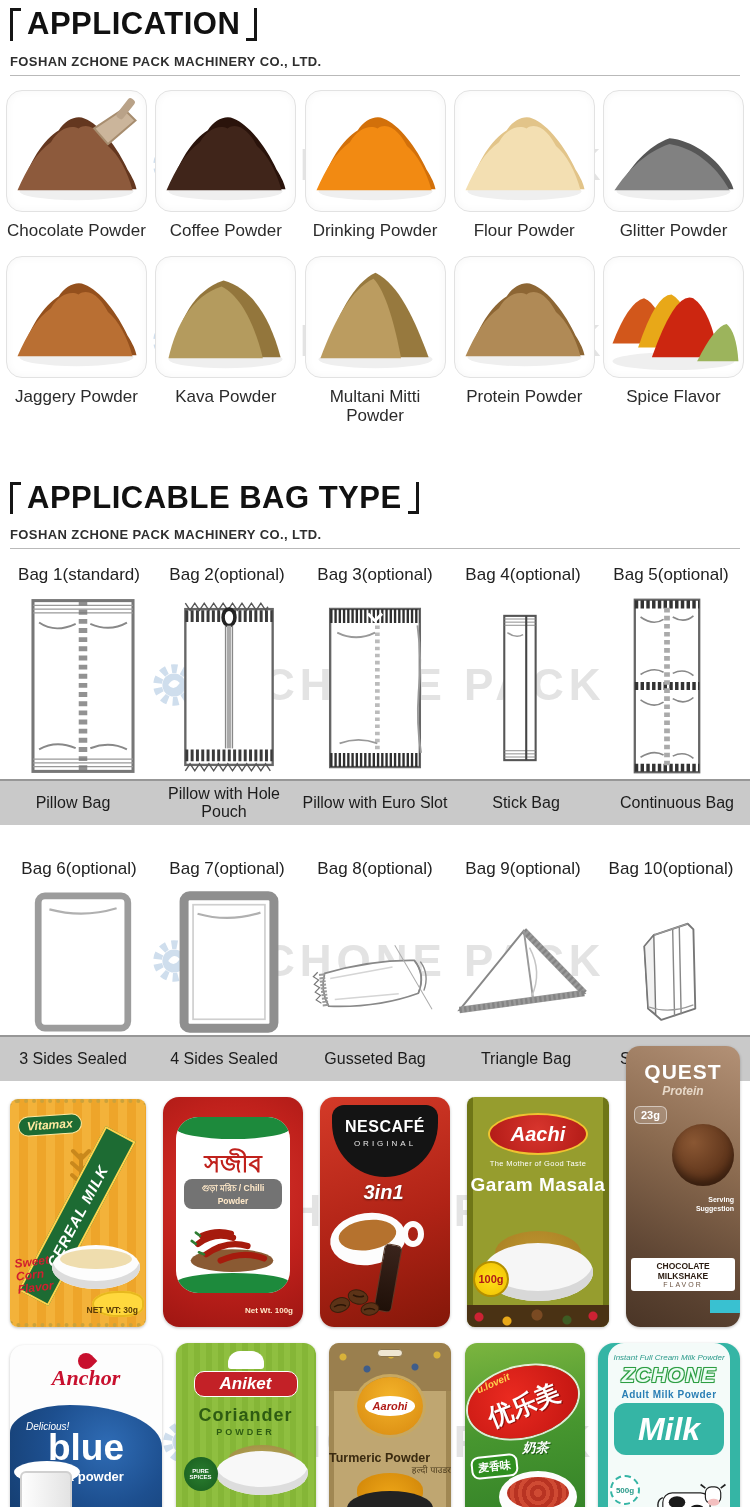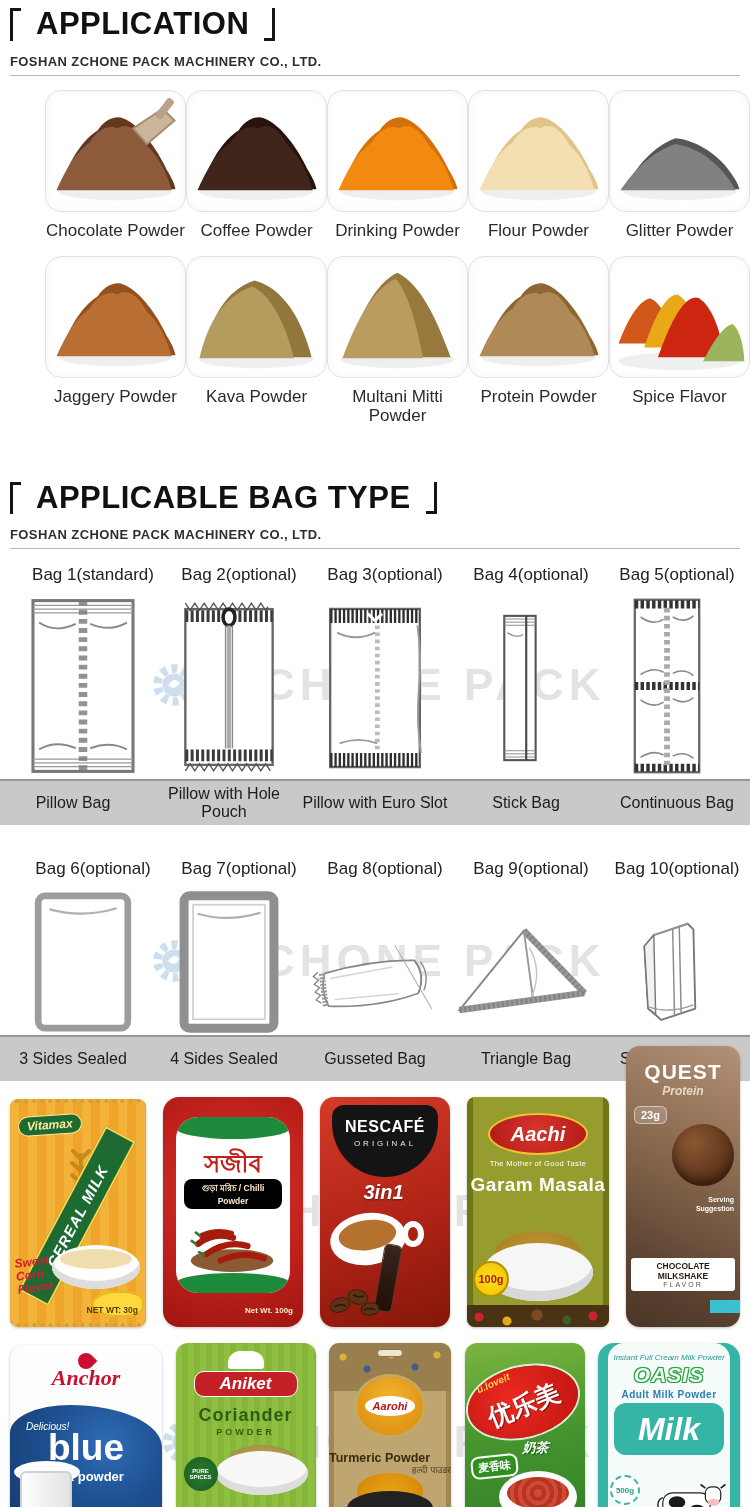--- a/index.html
+++ b/index.html
@@ -1,29 +1,29 @@
 <!DOCTYPE html>
 <html><head>
 <meta charset="utf-8">
 <style>
   *{box-sizing:border-box;margin:0;padding:0}
   body{background:#fff}
   .page{position:relative;width:750px;height:1507px;background:#fff;overflow:hidden;
         font-family:"Liberation Sans","DejaVu Sans",sans-serif;color:#222}
   
   .sec-head{padding:8px 10px 0}
-  .sec-title{display:inline-flex;align-items:stretch;gap:13px}
+  .sec-title{display:inline-flex;align-items:stretch;gap:4px}
   .brk{width:11px}
   .brk-l{border-left:3px solid #151515;border-top:3px solid #151515}
   .brk-r{border-right:3px solid #151515;border-bottom:3px solid #151515}
   .sec-title-text{font-size:31px;font-weight:700;letter-spacing:.5px;color:#111;line-height:1.05;padding:0 2px}
   .sec-sub{margin-top:9px;font-size:13px;font-weight:700;letter-spacing:.4px;color:#2e2e2e}
   .sec-rule{border:none;border-top:1px solid #b9b9b9;margin-top:6px}
   
-  .row5{display:flex;justify-content:flex-end;padding:0 0;position:relative}
+  .row5{display:flex;justify-content:space-between;padding:0 6px;position:relative}
   
   .app-grid1{margin-top:14px}
   .app-grid2{margin-top:16px}
   .pcard{width:141px;display:flex;flex-direction:column;align-items:center}
   .pimg{width:141px;height:122px;border:1px solid #e2e2e2;border-radius:16px;background:#fff;
         overflow:hidden;position:relative;z-index:1;box-shadow:inset 0 0 8px rgba(0,0,0,.04)}
   .pimg svg{display:block;width:100%;height:100%}
   .pcap{margin-top:10px;font-size:17px;color:#2b2b2b;text-align:center;line-height:1.1;position:relative;z-index:1}
   
   .wm{position:absolute;left:0;right:0;top:50%;transform:translateY(-50%);display:flex;
@@ -66,21 +66,21 @@
     box-shadow:inset 0 0 0 2px #e7b81e}
   .vm-flavor{bottom:30px;left:6px;width:62px;color:#d11f2f;font-weight:700;font-style:italic;
     font-size:12px;line-height:1.1;transform:rotate(-7deg)}
   .vm-wt{bottom:8px;right:8px;font-size:8.5px;color:#5a3c07;font-weight:700}
   
   .pr-sajeeb{width:140px;height:230px;border-radius:16px;
     background:radial-gradient(circle at 50% 40%,#d8352d 0%,#c0211c 55%,#9e1612 100%)}
   .sj-panel{top:20px;left:13px;right:13px;bottom:34px;background:#fff;border-radius:22px;overflow:hidden}
   .sj-swoosh-top{top:0;left:0;right:0;height:22px;background:#1d8a3c;border-radius:0 0 70% 70%}
   .sj-brand{top:28px;left:0;right:0;text-align:center;color:#c0211c;font-weight:700;font-size:24px}
-  .sj-sub{top:62px;left:8px;right:8px;background:#000000;color:#ffe9c9;border-radius:8px;
+  .sj-sub{top:62px;left:8px;right:8px;background:#737373;color:#ffe9c9;border-radius:8px;
     font-size:8.5px;text-align:center;padding:3px 2px;font-weight:700}
   .sj-chili{bottom:18px;left:6px}
   .sj-swoosh-bot{bottom:0;left:0;right:0;height:20px;background:#1d8a3c;border-radius:70% 70% 0 0}
   .sj-wt{bottom:12px;right:10px;color:#ffe9c9;font-size:8px;font-weight:700}
   
   .pr-nescafe{width:130px;height:230px;border-radius:14px;
     background:linear-gradient(160deg,#d43a28 0%,#b02316 55%,#841709 100%)}
   .nc-blob{top:8px;left:12px;right:12px;height:72px;background:#141414;
     border-radius:12px 12px 50% 50%/12px 12px 75% 75%;text-align:center;color:#fff}
   .nc-brand{display:block;margin-top:13px;font-size:16px;font-weight:700;letter-spacing:.5px}
@@ -665,21 +665,21 @@
       <span class="abs ul-sub">奶茶</span>
       <span class="abs ul-badge">麦香味</span>
 
       <div class="abs ul-cup"></div>
       <div class="abs ul-tea"></div>
 
     </div>
 
     <div class="pouch pr-oasis">
       <div class="abs oa-top">Instant Full Cream Milk Powder</div>
-      <div class="abs oa-brand">OASIS</div>
+      <div class="abs oa-brand">ZCHONE</div>
       <div class="abs oa-line">Adult Milk Powder</div>
       <div class="abs oa-milk">
         <span>Milk</span>
       </div>
       <div class="abs oa-badge">500g</div>
       <svg class="abs oa-cow" width="84" height="52" viewBox="0 0 70 44">
         <ellipse cx="34" cy="40" rx="32" ry="4" fill="#2f9e3f"></ellipse>
         <rect x="16" y="28" width="4" height="11" fill="#fff" stroke="#222" stroke-width="0.8"></rect>
         <rect x="26" y="28" width="4" height="11" fill="#fff" stroke="#222" stroke-width="0.8"></rect>
         <rect x="38" y="28" width="4" height="11" fill="#fff" stroke="#222" stroke-width="0.8"></rect>

